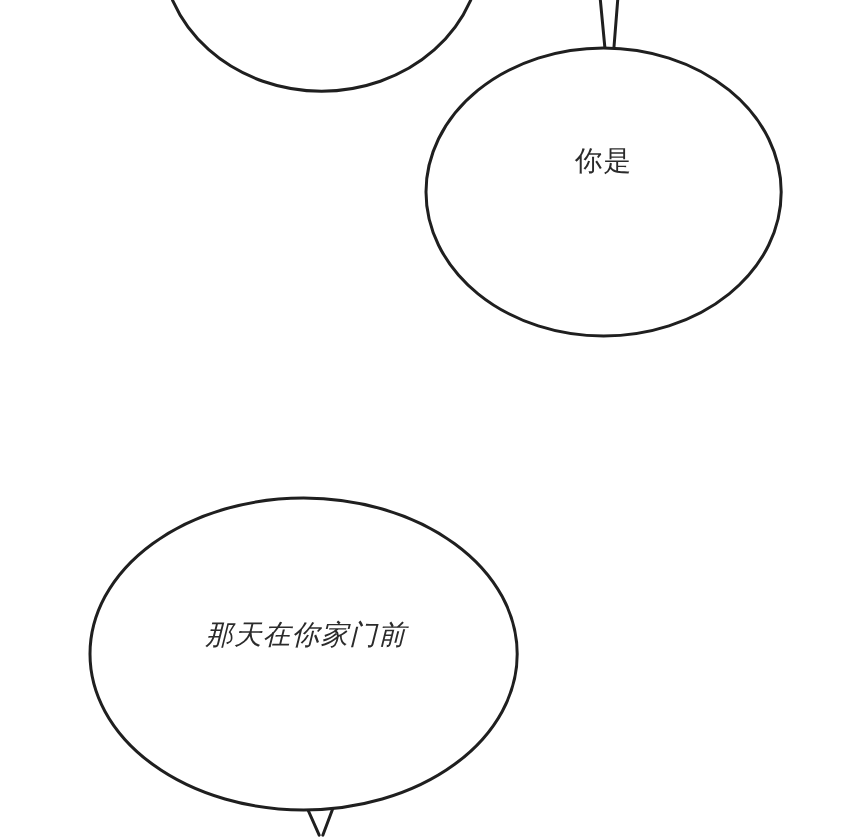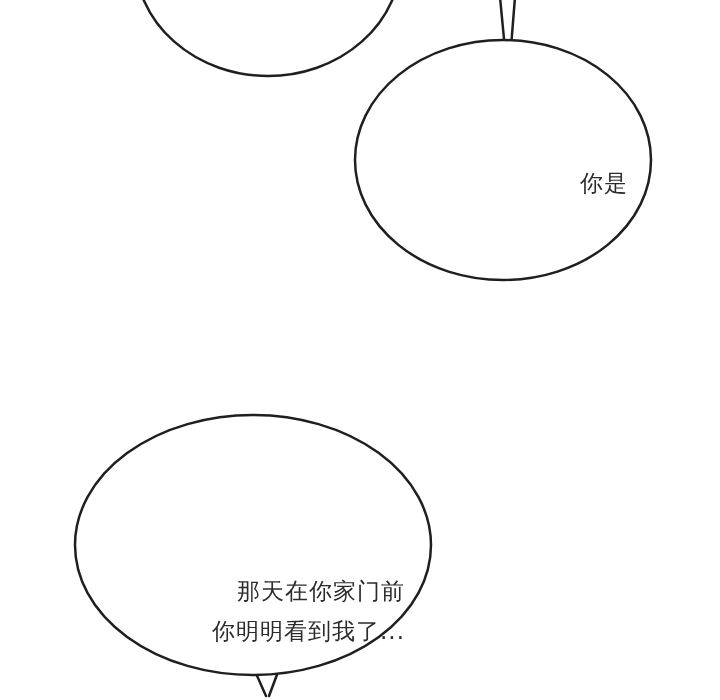--- a/index.html
+++ b/index.html
@@ -32,34 +32,34 @@
     stroke: #1f1f1f;
     stroke-width: 2.5;
     fill: none;
     stroke-linecap: round;
   }
   .speech-text {
     position: absolute;
     color: #2b2b2b;
     font-size: 23px;
     line-height: 40px;
-    text-align: right;
+    text-align: center;
     letter-spacing: 1px;
     white-space: nowrap;
-    margin-top: 48px;
   }
   .speech-text.top-right {
     left: 378px;
     top: 115px;
     width: 250px;
   }
   .speech-text.bottom {
     left: 105px;
-    top: 523px;
+    top: 510px;
     width: 300px;
+    font-style: italic;
   }
 </style>
 </head>
 <body>
 
 <div class="comic">
 
   <svg class="art" width="720" height="700" viewBox="0 0 720 700">
 
     <line class="tail-line" x1="500" y1="-3" x2="506" y2="60"></line>
@@ -74,16 +74,15 @@
 
     <ellipse class="bubble" cx="253" cy="545" rx="178" ry="130"></ellipse>
   </svg>
 
   <div class="speech-text top-right">
     <div>你是</div>
   </div>
 
   <div class="speech-text bottom">
     <div>那天在你家门前</div>
-    <div>你明明看到我了...</div>
   </div>
 
 </div>
 
 </body></html>

